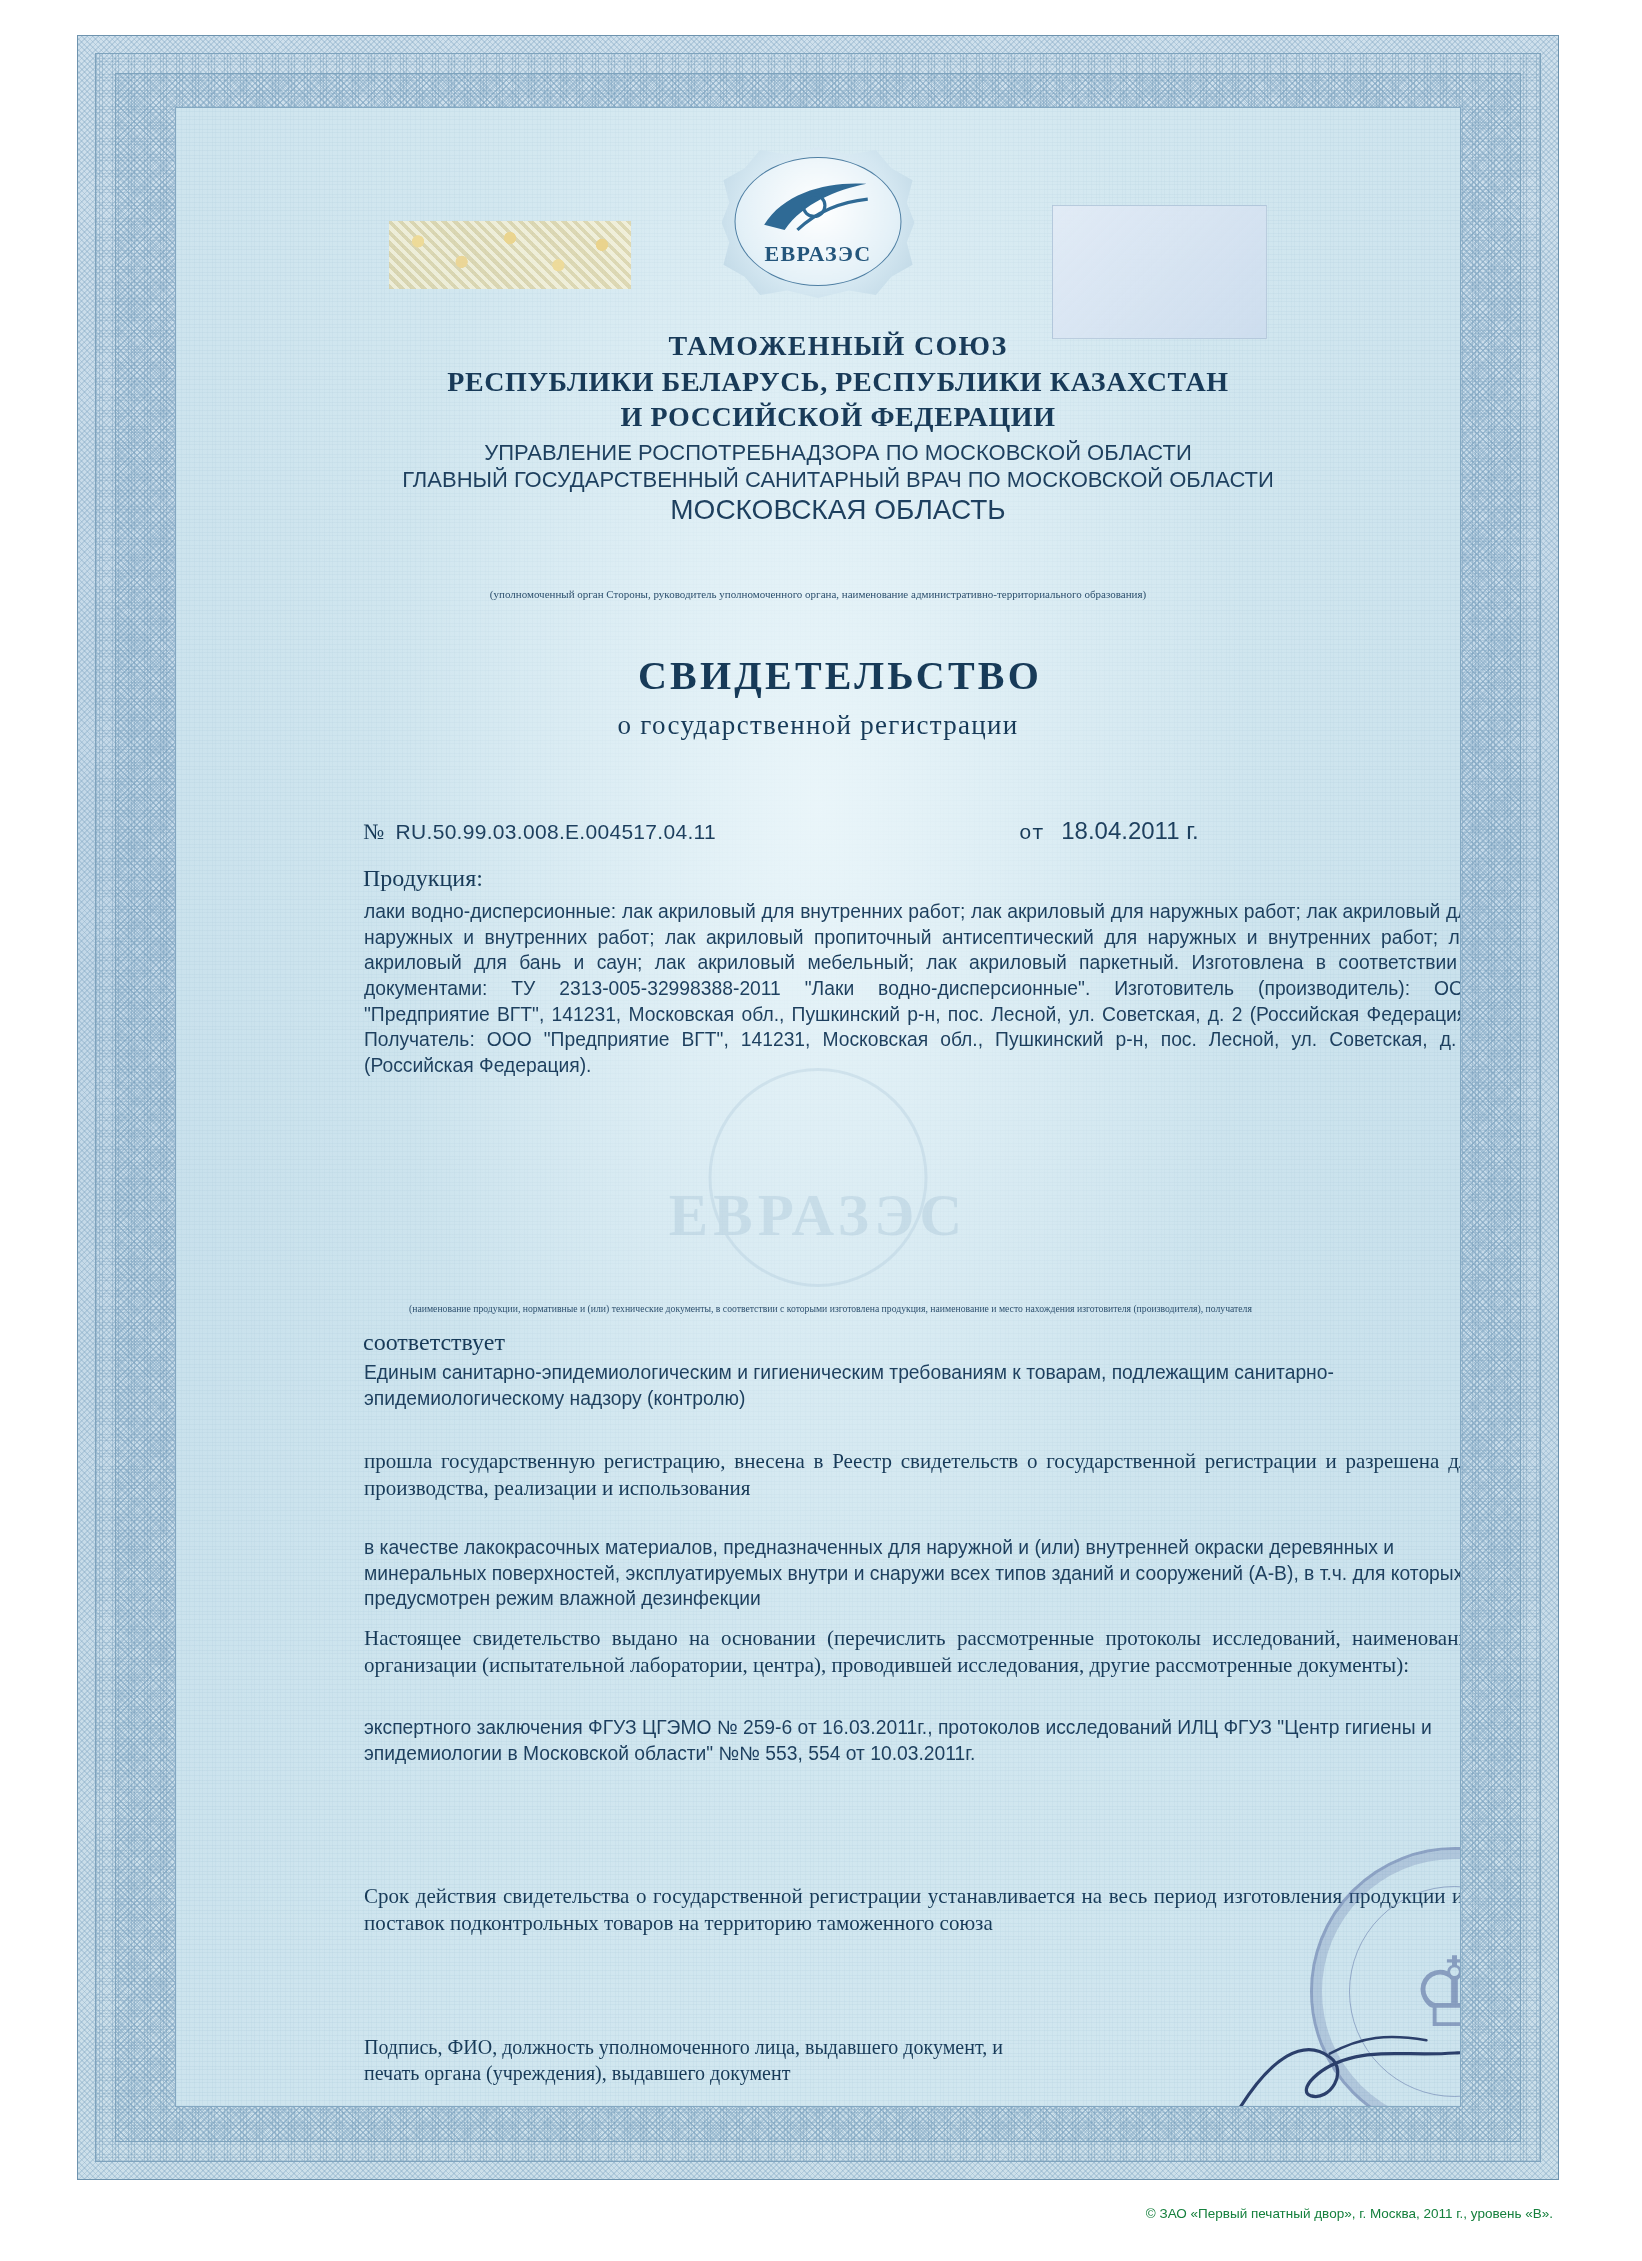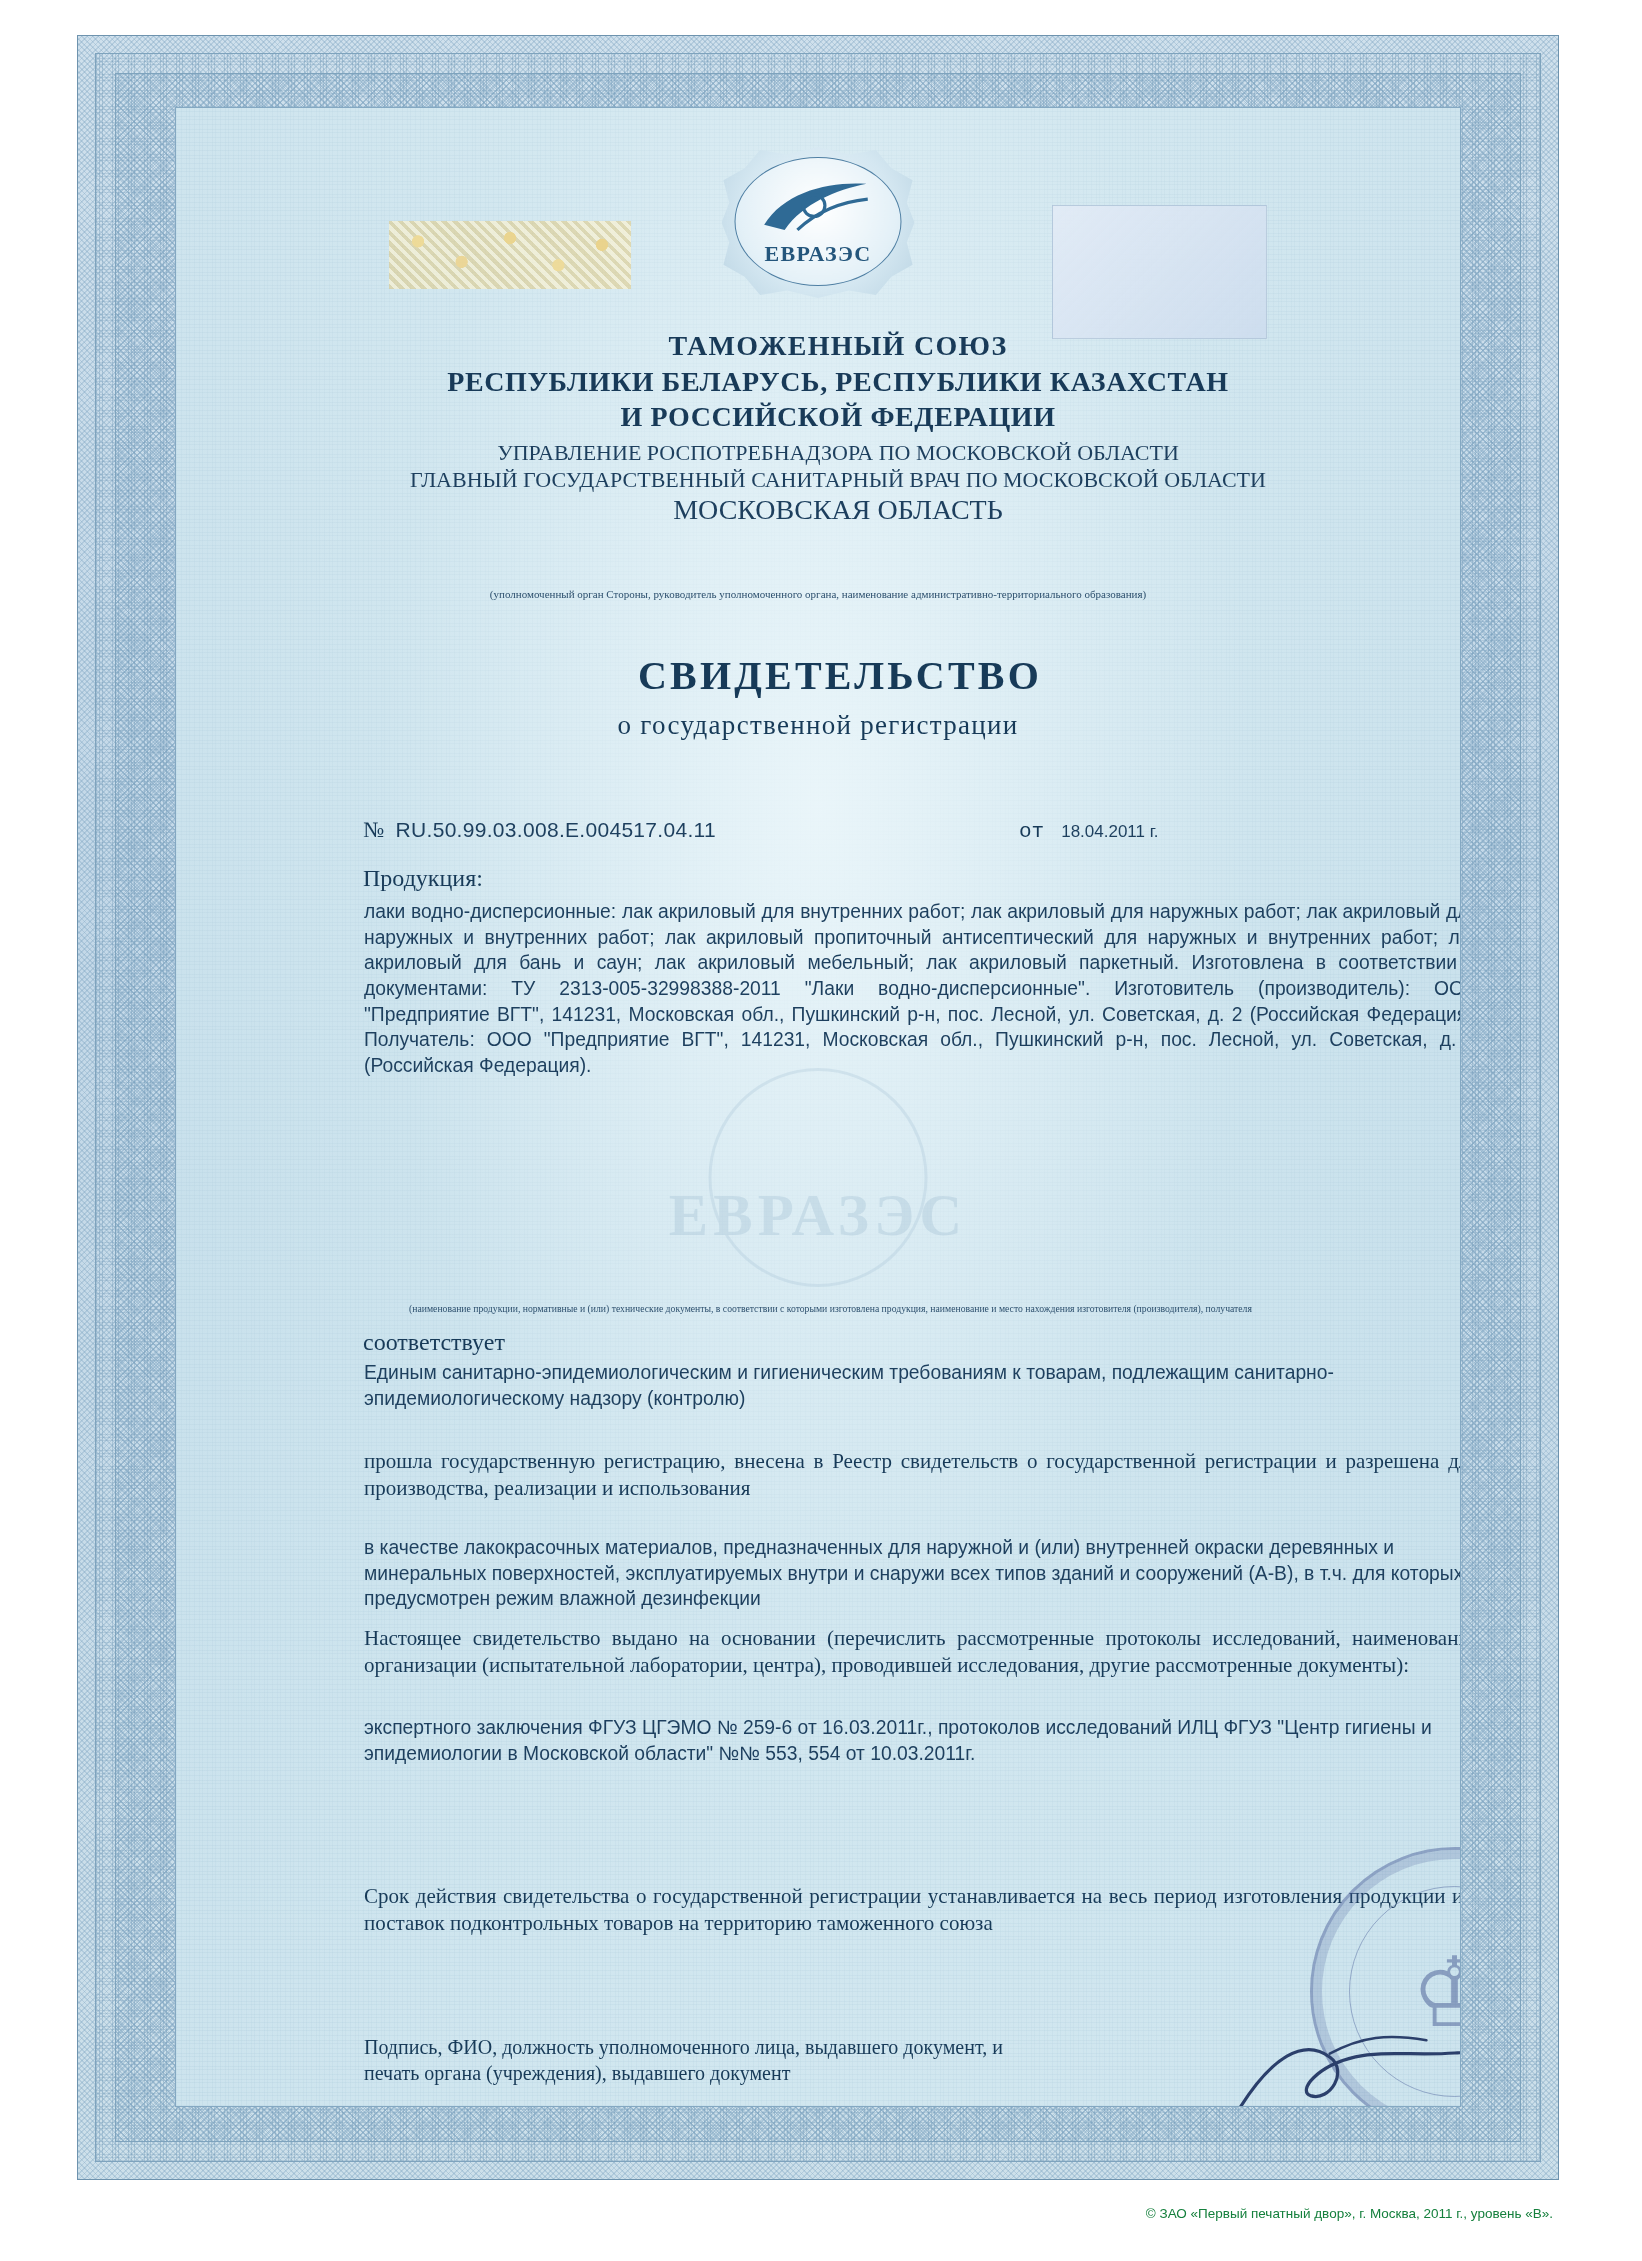--- a/index.html
+++ b/index.html
@@ -181,21 +181,21 @@
     position: absolute;
     left: 0; right: 0; top: 0; bottom: 0;
   }
   .t-center { text-align: center; padding-left: 40px; }
   .head-line {
     font-family: "Liberation Serif", serif;
     font-weight: bold;
     color: #183a58;
   }
   .org-line {
-    font-family: Liberation Serif, serif;
+    font-family: Liberation Sans, sans-serif;
     color: #1d3f5e;
   }
   .tiny-note {
     font-family: "Liberation Serif", serif;
     font-size: 11px;
     color: #2c4f6d;
     text-align: center;
   }
   .title-main {
     font-family: "Liberation Serif", serif;
@@ -258,21 +258,21 @@
   }
   .ot-sign {
     font-family: Liberation Mono, monospace;
     font-size: 21px;
     color: #173a58;
     margin-left: 303px;
     margin-right: 17px;
   }
   .date-value {
     font-family: "Liberation Sans", sans-serif;
-    font-size: 17px;
+    font-size: 24px;
     color: #1d3f5e;
   }
 
   
   .stamp {
     position: absolute;
     left: 1134px;
     top: 1739px;
     width: 283px;
     height: 283px;

